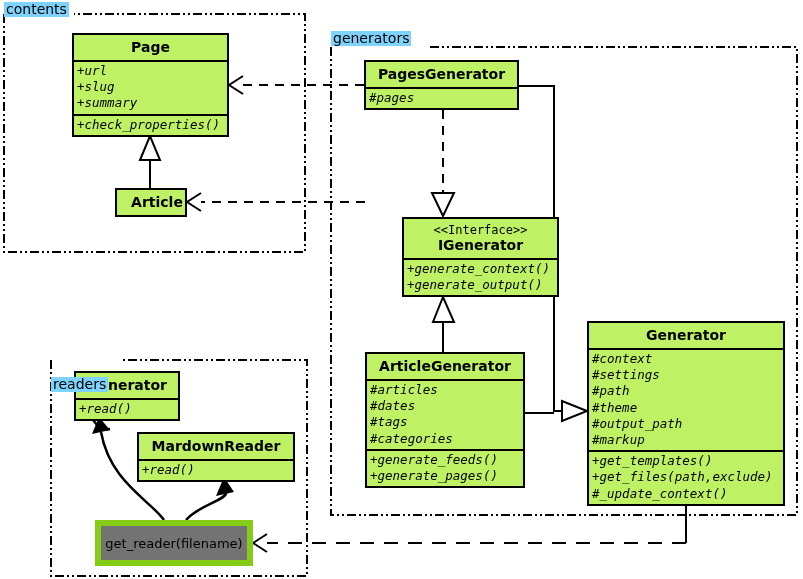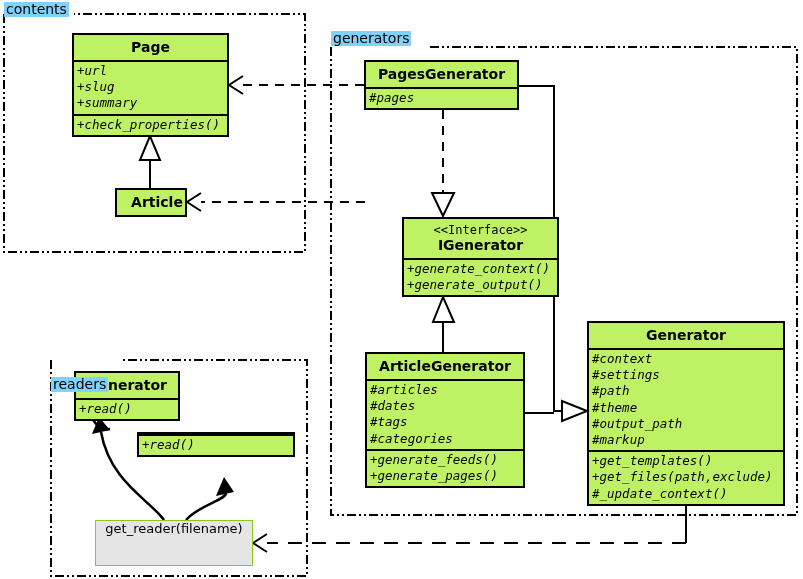--- a/index.html
+++ b/index.html
@@ -10,22 +10,22 @@
 
   .uml-box{position:absolute;border:2px solid #000;background:#bef264;box-sizing:border-box;}
   .uml-title{font-weight:bold;text-align:center;font-size:14px;line-height:16px;
              padding:4px 2px 5px 2px;font-family:"DejaVu Sans",sans-serif;}
   .uml-stereo{text-align:center;font-size:12px;line-height:14px;padding-top:4px;
               font-family:"DejaVu Sans Mono",monospace;font-weight:normal;}
   .uml-sep{border-top:2px solid #000;font-style:italic;}
   .uml-compart{padding:1px 3px 2px 3px;font-family:"DejaVu Sans Mono",monospace;
                font-size:12.5px;line-height:16.2px;white-space:nowrap;}
   .uml-compart div{white-space:nowrap;}
-  .plainbox{position:absolute;border:1px solid #84cc16;background:#e5e5e5;box-sizing:border-box;
-            display:flex;align-items:flex-start;justify-content:center;
+  .plainbox{position:absolute;border:6px solid #84cc16;background:#737373;box-sizing:border-box;
+            display:flex;align-items:center;justify-content:center;
             font-family:"DejaVu Sans",sans-serif;font-size:13px;}
 
   .pkg-label{position:absolute;font-family:"DejaVu Sans",sans-serif;font-size:14px;
              line-height:15px;background:#7dd3fc;padding:0 2px;z-index:3;}
 </style>
 </head>
 <body>
 
 <div id="canvas">
 
@@ -163,20 +163,21 @@
   </div>
 
   <div class="uml-box" style="left:74px; top:371px; width:106px;">
     <div class="uml-title">Generator</div>
     <div class="uml-compart uml-sep">
       <div>+read()</div>
     </div>
   </div>
 
   <div class="uml-box" style="left:137px; top:432px; width:158px;">
+    <div class="uml-title">MardownReader</div>
     <div class="uml-compart uml-sep">
       <div>+read()</div>
     </div>
   </div>
 
   <div class="plainbox" style="left:95px; top:520px; width:158px; height:46px;">
     <span>get_reader(filename)</span>
   </div>
 
 </div>

